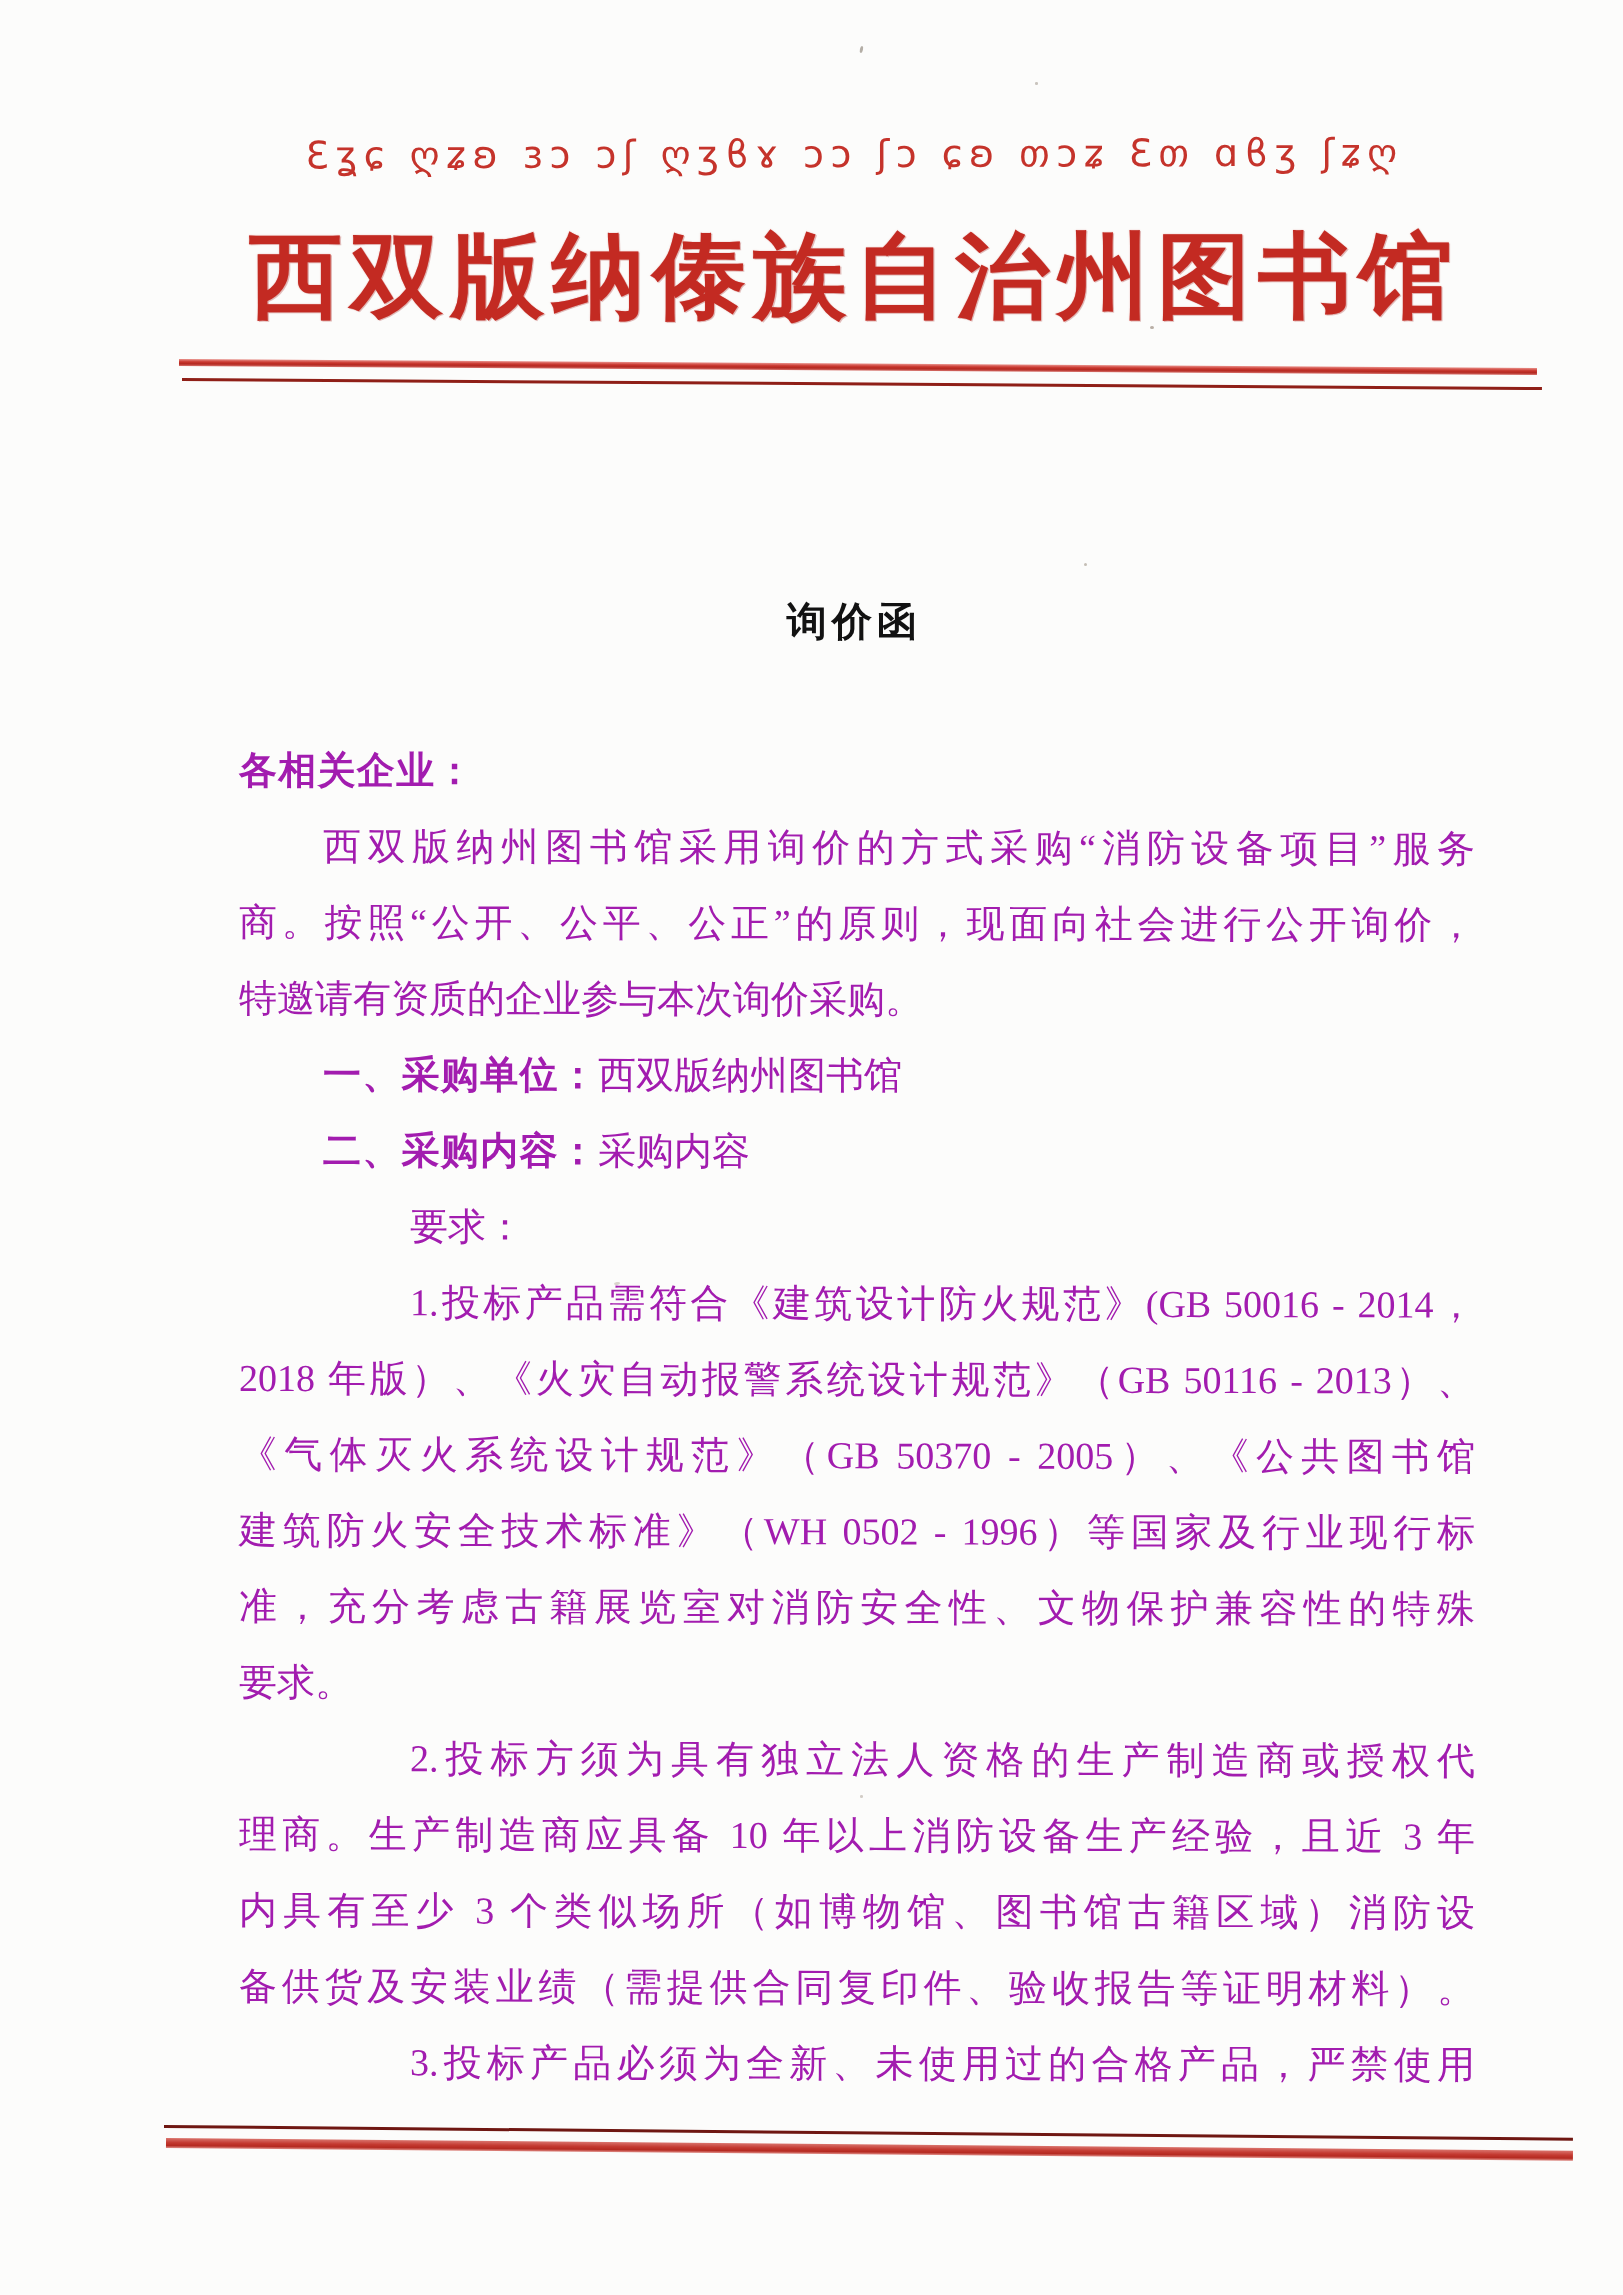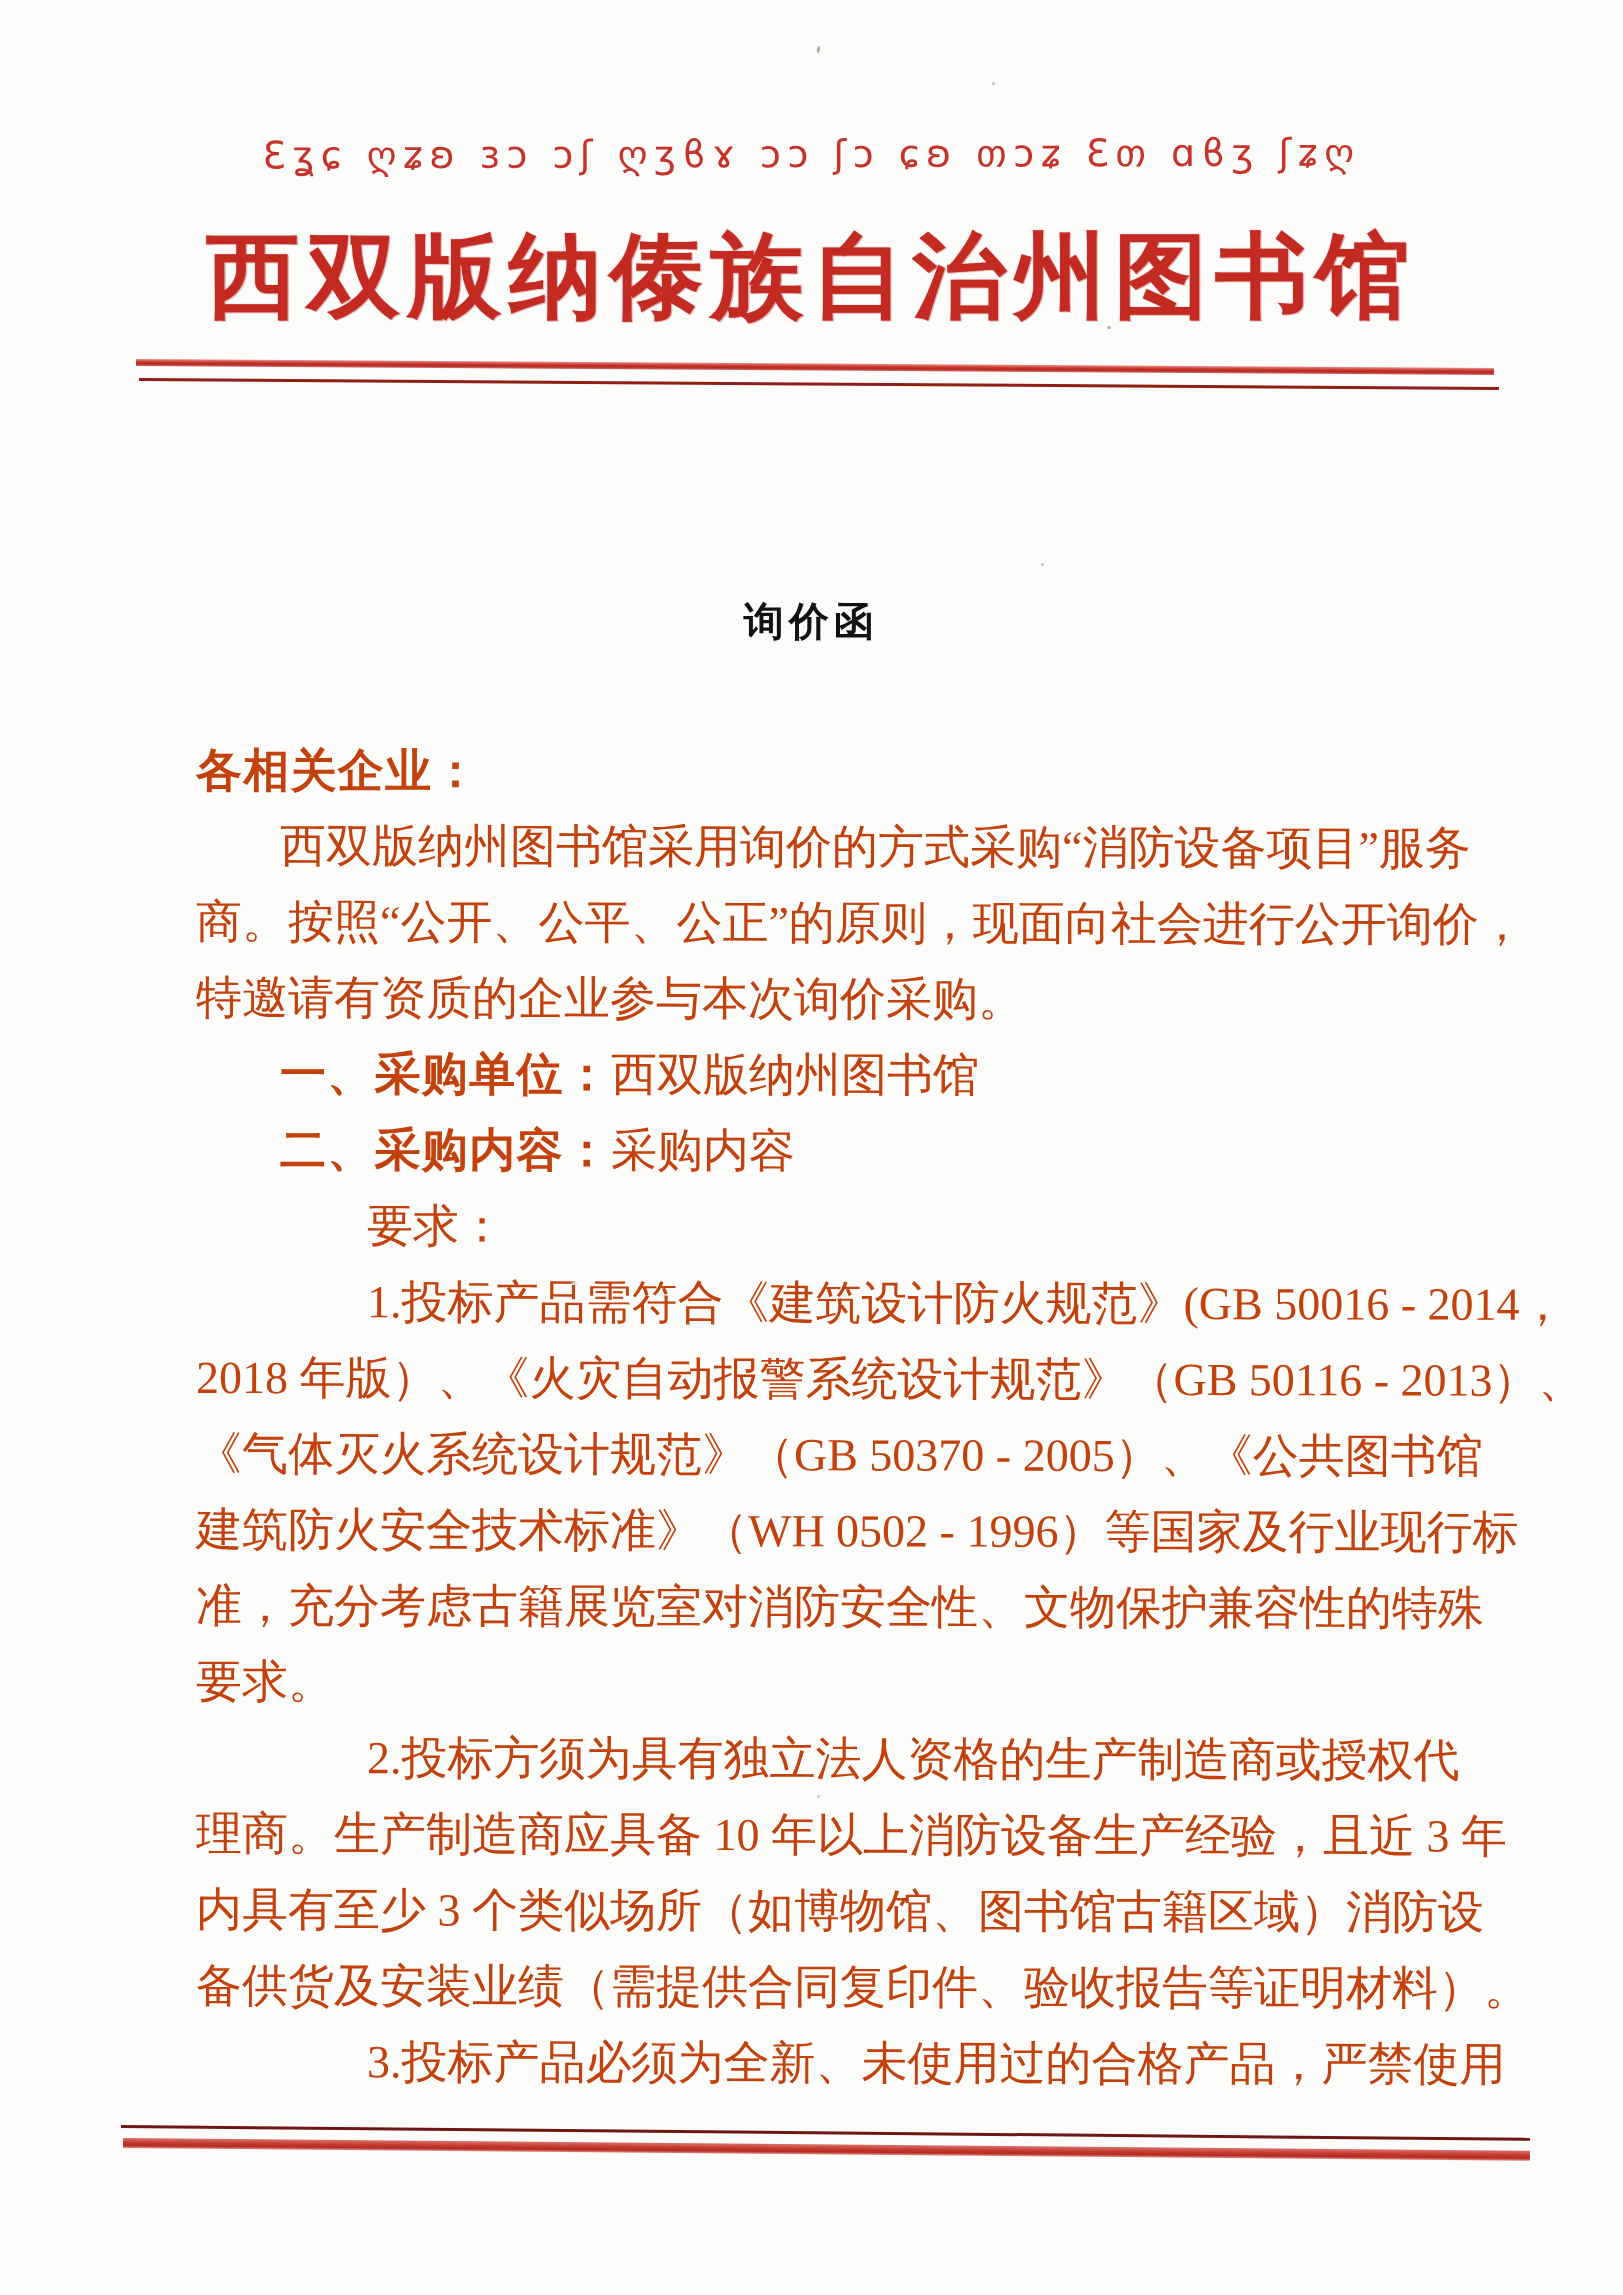--- a/index.html
+++ b/index.html
@@ -4,21 +4,21 @@
 <style>
   html,body{margin:0;padding:0;}
   body{
     width:1623px;height:2295px;
     background:#fcfcfb;
     position:relative;
     overflow:hidden;
     font-family:"Liberation Serif","DejaVu Serif",serif;
     color:#1c1c1c;
   }
-  .page{position:absolute;inset:0;}
+  .page{position:absolute;inset:0;margin-left:43px;}
 
   
   .dai-line{
     position:absolute;left:0;top:126px;width:1623px;
     text-align:center;
     font-family:"DejaVu Sans",sans-serif;
     font-size:38px;line-height:56px;
     letter-spacing:6.5px;
     color:#c5332b;
     transform:rotate(-0.15deg);
@@ -64,23 +64,23 @@
     font-weight:700;color:#121212;
     font-family:"Liberation Serif","DejaVu Serif",serif;
     letter-spacing:5.2px;white-space:nowrap;
   }
   .doc-title.l1{top:491px;font-size:62px;}
   .doc-title.l2{top:594px;font-size:40px;}
 
   
   .content{
     position:absolute;left:196px;top:732px;width:1236px;
-    font-size:46px;line-height:76px;
+    font-size:38px;line-height:76px;
     font-family:"Liberation Serif","DejaVu Serif",serif;
-    color:#c2410c;
+    color:#a21caf;
   }
   .ln{
     height:76px;white-space:nowrap;
     text-align:justify;text-align-last:justify;
     transform:rotate(0.12deg);transform-origin:left center;
   }
   .ln.left{text-align:left;text-align-last:left;}
   .ind2{padding-left:84px;}
   .ind4{padding-left:171px;}
   .lbl{

